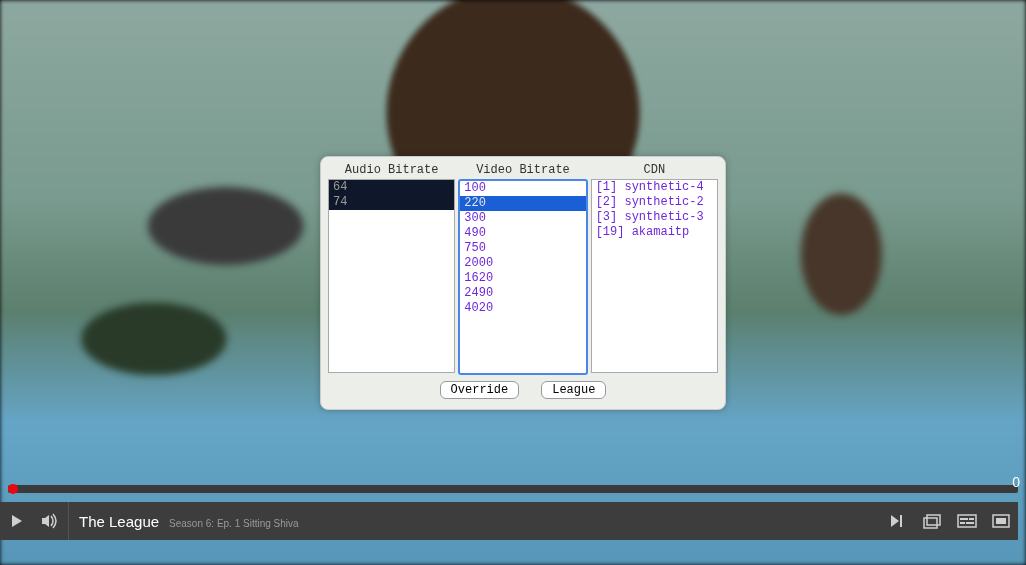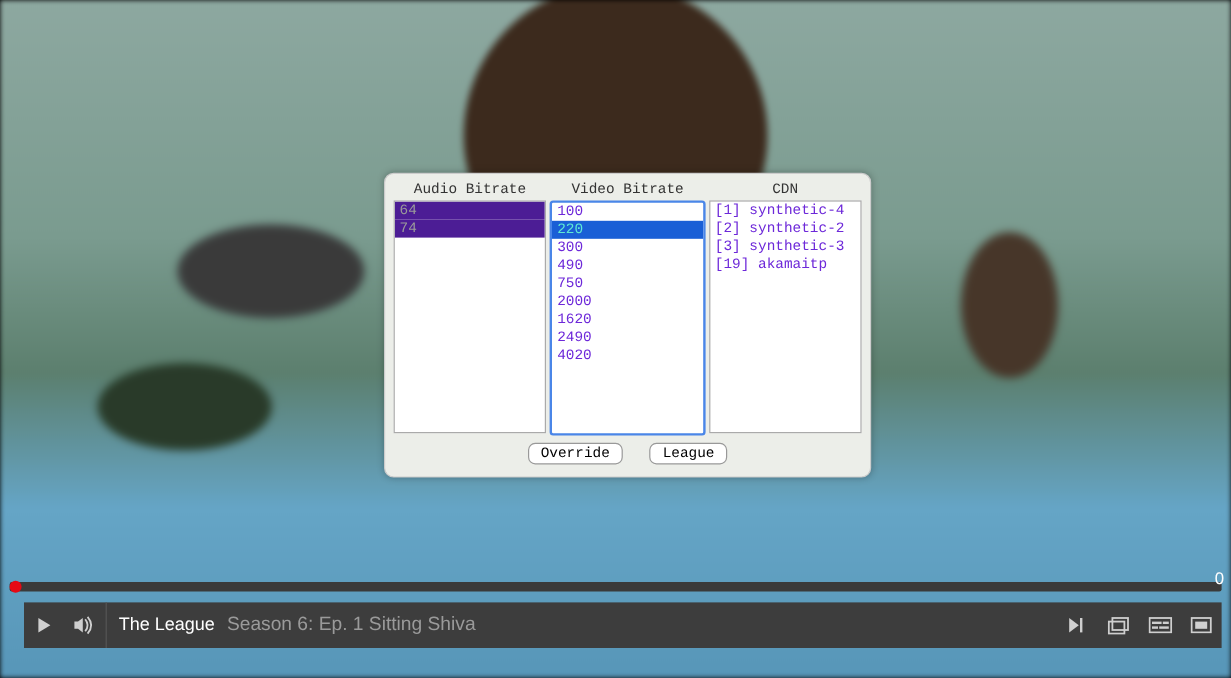--- a/index.html
+++ b/index.html
@@ -7,44 +7,44 @@
   .video-frame{position:absolute;inset:0;background:
     radial-gradient(circle at 50% 20%, #3b2a1e 0 18%, transparent 19%),
     linear-gradient(180deg,#8fa7a0 0%,#7c9a8f 35%,#5e7e6f 55%,#6aa4c2 75%,#5c95b4 100%);
     filter:blur(2px) saturate(1.1);}
   .video-frame::after{content:"";position:absolute;inset:0;background:
     radial-gradient(ellipse 120px 60px at 15% 60%, #2a3a2a 0 60%, transparent 61%),
     radial-gradient(ellipse 80px 120px at 82% 45%, #46362a 0 50%, transparent 51%),
     radial-gradient(ellipse 140px 70px at 22% 40%, #3a3a3a 0 55%, transparent 56%);
     filter:blur(3px);}
   
-  .panel{position:absolute;left:320px;top:144px;width:388px;background:#eceee9;border:1px solid #ccc;
+  .panel{position:absolute;left:320px;top:156px;width:388px;background:#eceee9;border:1px solid #ccc;
     border-radius:8px;padding:6px 8px 10px;box-shadow:0 0 6px rgba(0,0,0,.25);font-family:"Courier New",monospace;font-size:12px;}
   .cols{display:flex;gap:6px;}
   .col{flex:1;display:flex;flex-direction:column;align-items:center;}
   .col-title{font-family:"Courier New",monospace;font-size:12px;color:#333;margin-bottom:2px;}
   .listbox{width:100%;height:192px;background:#fff;border:1px solid #aaa;overflow:auto;text-align:left;}
   .listbox.sel{border:2px solid #4a86e8;border-radius:3px;}
   .opt{padding:0 4px;line-height:15px;font-family:"Courier New",monospace;font-size:12px;color:#6d28d9;cursor:pointer;white-space:nowrap;}
-  .opt.disabled{color:#9a9a9a;background:#4c1d95;}
-  .opt.selected{background:#1a5fd6;color:#5eead4;}
+  .opt.disabled{color:#9a9a9a;background:#0f172a;}
+  .opt.selected{background:#1a5fd6;color:#e5e5e5;}
   .btnrow{display:flex;gap:22px;justify-content:center;margin-top:6px;}
   .btn{background:#fff;border:1px solid #999;border-radius:6px;padding:1px 10px;font-family:"Courier New",monospace;font-size:12px;cursor:pointer;}
   
   .scrub{position:absolute;left:8px;right:8px;top:485px;height:8px;background:#3a3a3a;border-radius:2px;}
   .scrub .dot{position:absolute;left:0;top:50%;width:10px;height:10px;margin-top:-5px;background:#e60914;border-radius:50%;}
   .time{position:absolute;right:6px;top:474px;color:#fff;font-size:14px;}
   
-  .controls{position:absolute;left:20px;right:8px;top:502px;height:38px;background:#3d3d3d;display:flex;align-items:center;color:#d8d8d8;}
+  .controls{position:absolute;left:0;right:8px;top:502px;height:38px;background:#3d3d3d;display:flex;align-items:center;color:#d8d8d8;}
   .cbtn{width:34px;height:38px;display:flex;align-items:center;justify-content:center;cursor:pointer;}
   .cbtn svg{fill:#cfcfcf;}
   .divider{width:1px;height:100%;background:#555;}
   .title-block{display:flex;align-items:baseline;gap:10px;padding-left:10px;}
   .title-main{color:#fff;font-size:15px;}
-  .title-sub{color:#9a9a9a;font-size:16px;}
+  .title-sub{color:#9a9a9a;font-size:10px;}
   .spacer{flex:1;}
 </style>
 </head>
 <body>
 
 <div class="video-frame"></div>
 
 <div class="panel">
   <div class="cols">
     <div class="col">

